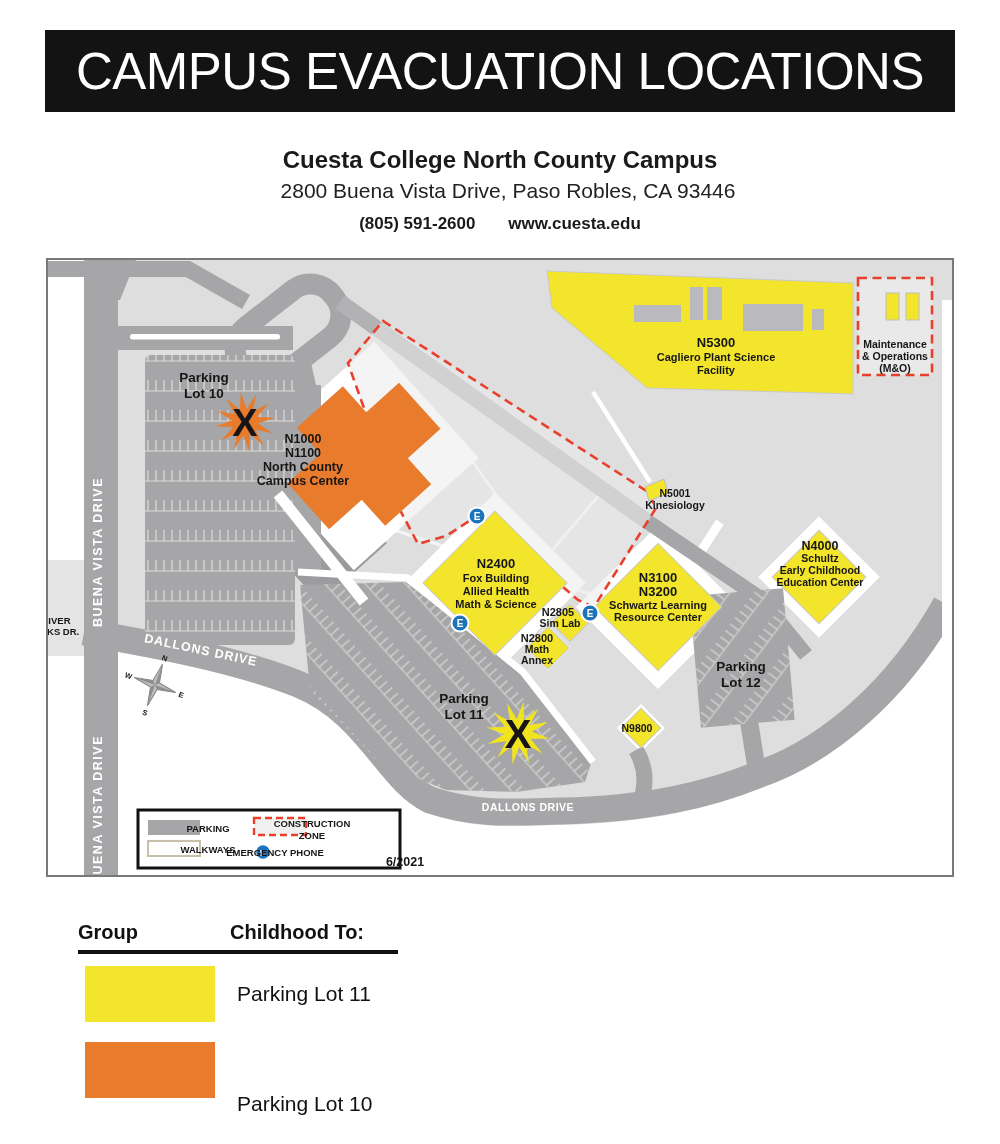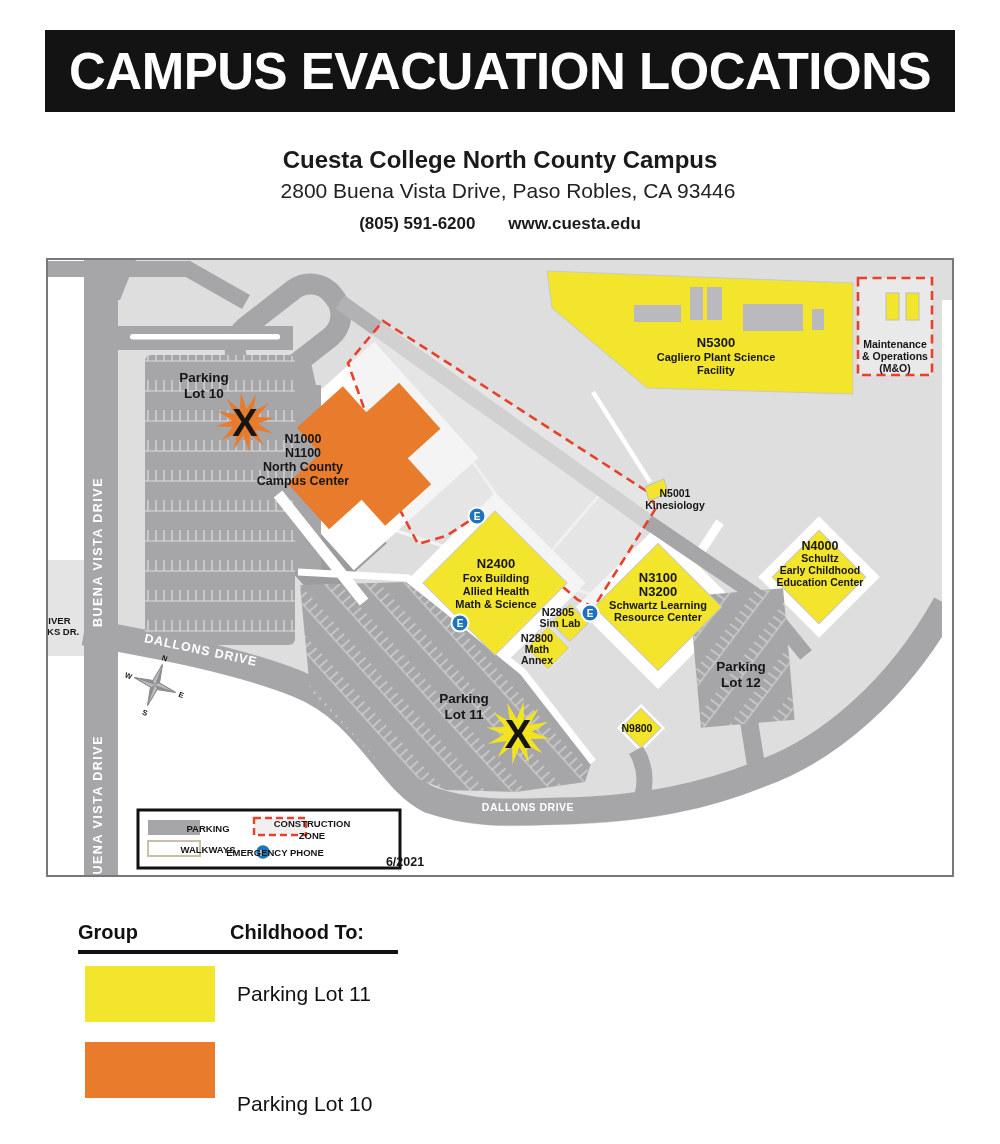--- a/index.html
+++ b/index.html
@@ -1,18 +1,18 @@
 <!DOCTYPE html>
 <html><head>
 <meta charset="utf-8">
 <style>
   html,body{margin:0;padding:0;background:#ffffff;}
   body{width:1000px;height:1144px;position:relative;font-family:"Liberation Sans",sans-serif;overflow:hidden;}
   .banner{position:absolute;left:45px;top:30px;width:910px;height:82px;background:#131313;display:flex;align-items:center;justify-content:center;}
-  .banner-text{color:#ffffff;font-weight:bold;font-size:51px;letter-spacing:-.5px;white-space:nowrap;}
+  .banner-text{color:#ffffff;font-weight:normal;font-size:51px;letter-spacing:-.5px;white-space:nowrap;}
   .campus-name{position:absolute;left:0;top:146px;width:1000px;text-align:center;font-weight:bold;font-size:24px;color:#1a1a1a;}
   .campus-address{position:absolute;left:0;top:179px;width:1000px;text-align:center;font-size:21px;color:#222;margin-left:8px;}
   .campus-contact{position:absolute;left:0;top:214px;width:1000px;text-align:center;font-size:17px;font-weight:bold;color:#1a1a1a;}
   .campus-contact span{margin:0 14px;}
   .map-frame{position:absolute;left:46px;top:258px;width:904px;height:615px;border:2px solid #787878;background:#dedede;}
   svg text{font-family:"Liberation Sans",sans-serif;}
   .ml{font-weight:bold;fill:#161616;text-anchor:middle;}
   .mlw{font-weight:bold;fill:#ffffff;text-anchor:middle;}
   .t14{font-size:13.5px;} .t13{font-size:13px;} .t12{font-size:12.5px;} .t11{font-size:11px;}
   .t10{font-size:10.5px;} .t9{font-size:9.5px;} .t8{font-size:7.5px;}
@@ -26,21 +26,21 @@
 </head>
 <body>
 
 <div class="banner">
   <div class="banner-text">CAMPUS EVACUATION LOCATIONS</div>
 </div>
 
 <div class="campus-name">Cuesta College North County Campus</div>
 <div class="campus-address">2800 Buena Vista Drive, Paso Robles, CA 93446</div>
 <div class="campus-contact">
-  <span>(805) 591-6200</span>
+  <span>(805) 591-2600</span>
   <span>www.cuesta.edu</span>
 </div>
 
 <div class="map-frame">
 <svg viewBox="0 0 904 615" width="904" height="615">
   <defs>
     <pattern id="ph" width="8" height="30" patternUnits="userSpaceOnUse">
       <path d="M4 0 V11 M0 11 H8" stroke="#DCDCDC" stroke-width="1.2" fill="none"></path>
     </pattern>
     <pattern id="pd" width="8" height="30" patternUnits="userSpaceOnUse" patternTransform="rotate(48)">

